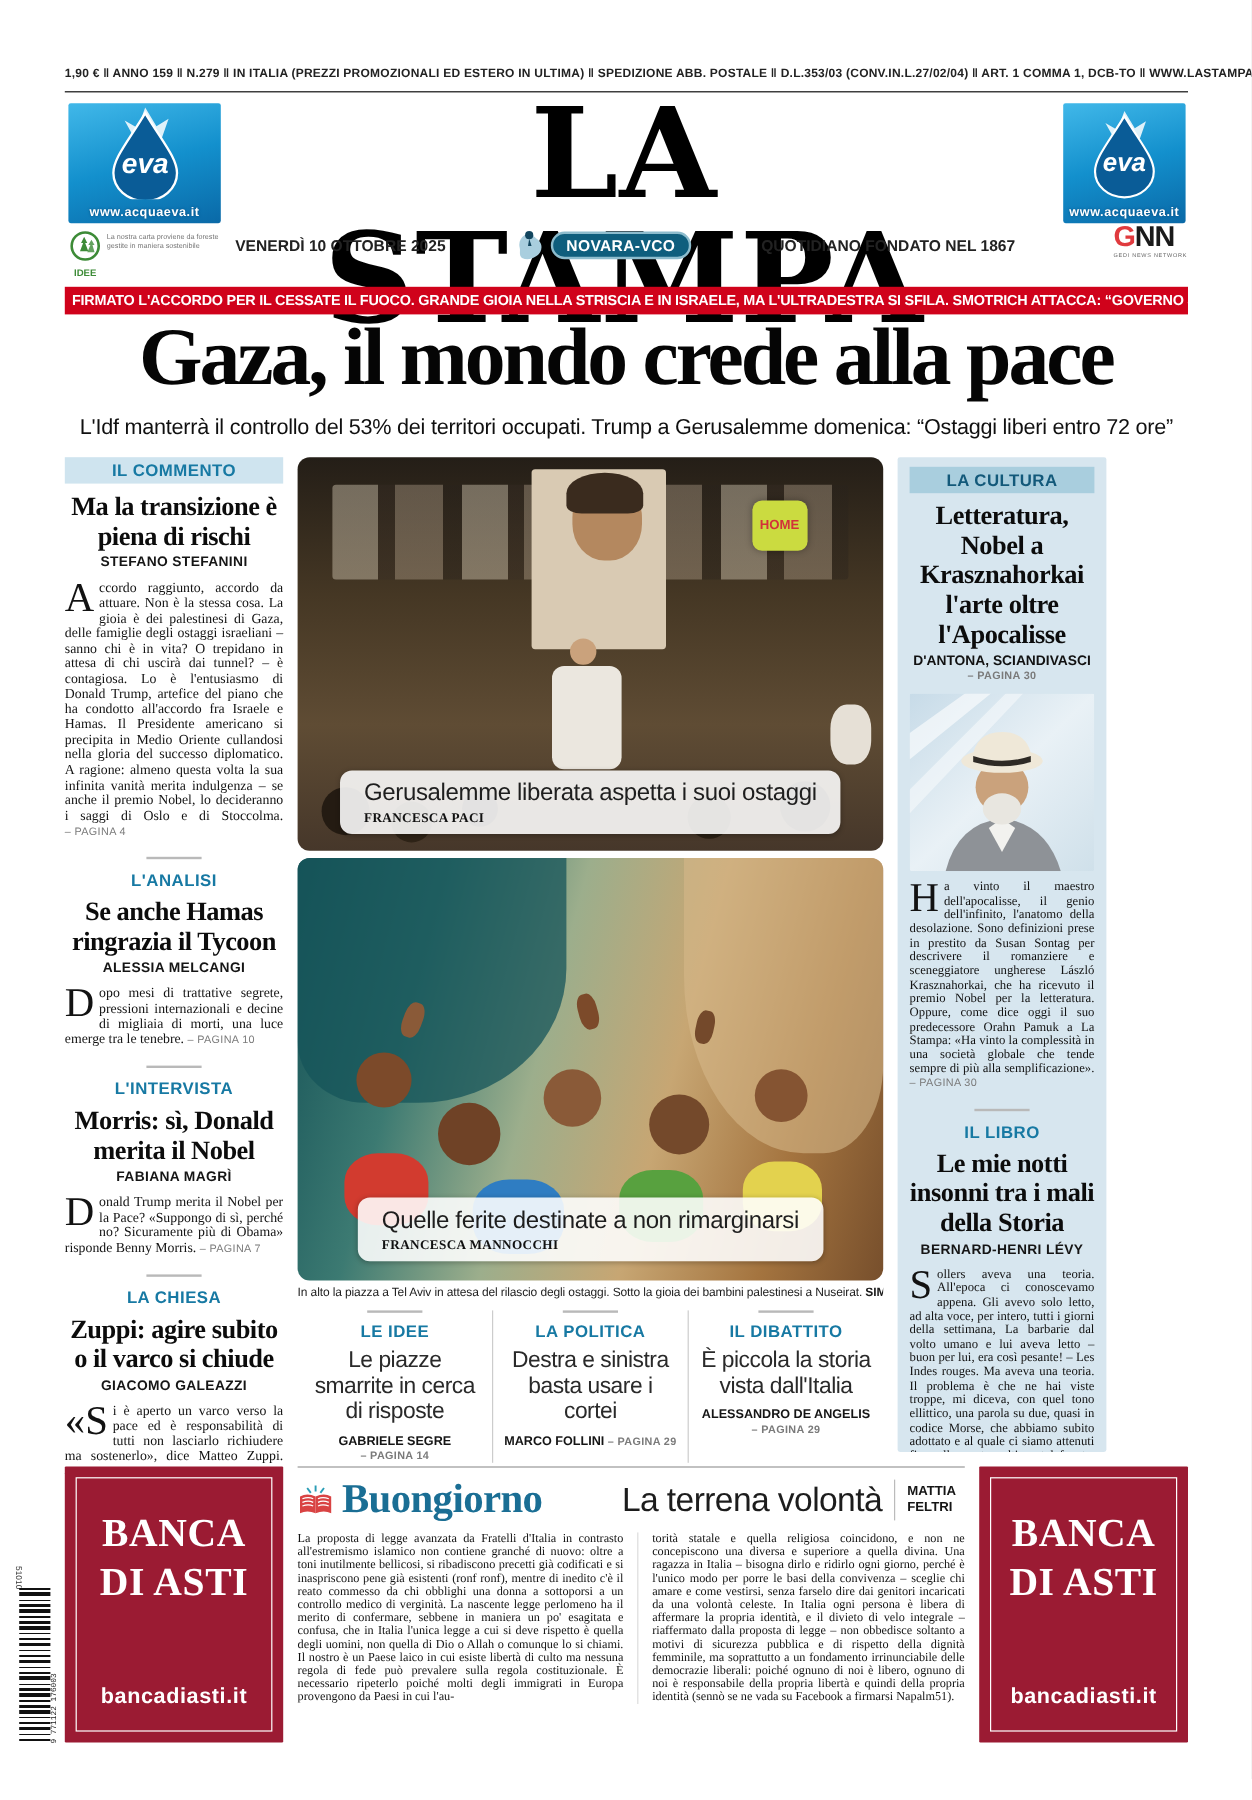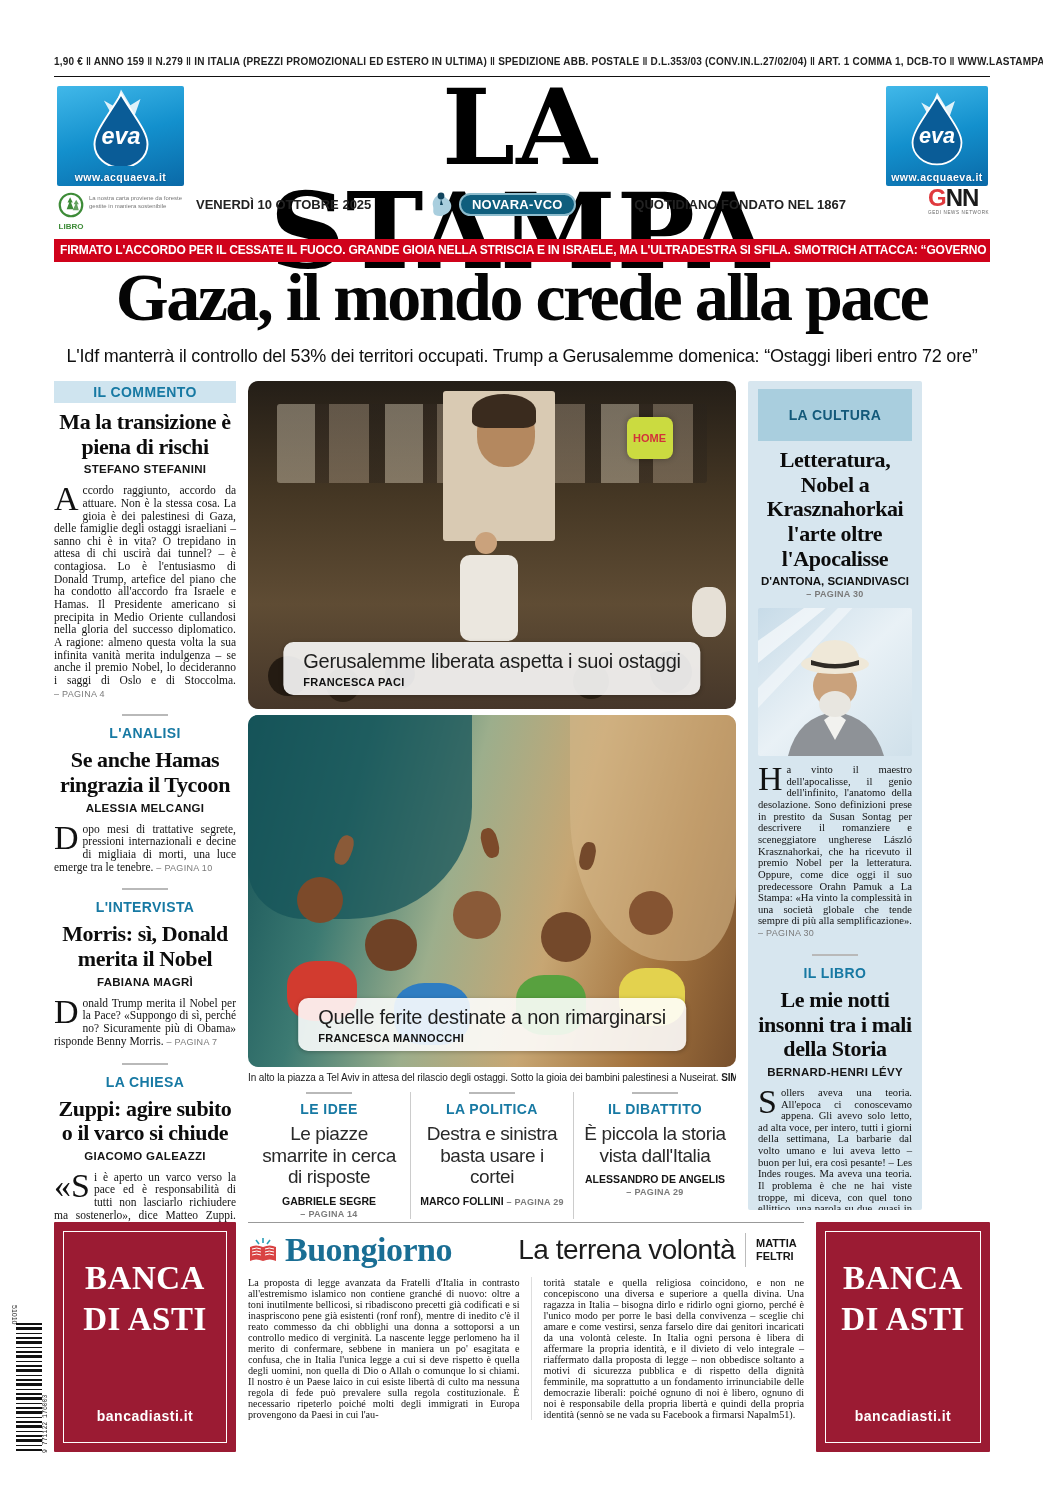--- a/index.html
+++ b/index.html
@@ -51,39 +51,39 @@
   
   .main{top:381px;left:54px;width:936px;display:flex;gap:12px;}
   .col-left{width:182px;flex:none;}
   .col-center{width:488px;flex:none;}
   .col-right{width:174px;flex:none;background:#d7e6ef;padding:8px 10px 10px;box-sizing:border-box;
              border-radius:2px;height:829px;overflow:hidden;}
 
   .sec-rule{width:46px;height:2px;background:#b9b9b9;margin:15px auto 9px;}
   .kicker{color:#1779a3;font-weight:700;font-size:14px;letter-spacing:.4px;text-align:center;}
   .kicker.filled{background:#cfe4ef;padding:3px 0;}
-  .kicker.cultura{background:#a9cede;color:#13597a;padding:18px 0;}
+  .kicker.cultura{background:#a9cede;color:#13597a;padding:3px 0;}
   .sec-title{font-family:"Liberation Serif",serif;font-weight:700;font-size:22px;line-height:1.12;
              letter-spacing:-.4px;text-align:center;color:#0c0c0c;margin:7px 0 4px;}
   .author{text-align:center;font-weight:700;font-size:11.5px;letter-spacing:.3px;margin:3px 0 9px;color:#151515;}
   .body-text{font-family:"Liberation Serif",serif;font-size:11.5px;line-height:1.1;text-align:justify;color:#121212;}
   .body-text::first-letter{float:left;font-size:34px;line-height:26px;padding:2px 4px 0 0;}
   .col-right .body-text{font-size:10.6px;line-height:1.1;}
   .pageref{font-family:"Liberation Sans",sans-serif;font-size:9px;color:#7a7a7a;letter-spacing:.3px;white-space:nowrap;}
   .byline-line{text-align:center;font-weight:700;font-size:11.5px;margin:3px 0 9px;}
 
   
   .photo{position:relative;border-radius:10px;overflow:hidden;}
   .photo1{height:328px;background:linear-gradient(180deg,#241e17 0%,#453724 35%,#5f4c34 68%,#46372a 100%);}
   .photo2{height:352px;margin-top:6px;
           background:linear-gradient(105deg,#155156 0%,#3c7a72 22%,#9cae8c 42%,#c7a673 62%,#a4743f 82%,#774f2c 100%);}
   .ov{position:absolute;left:50%;transform:translateX(-50%);background:rgba(255,255,255,.88);
       border-radius:10px;padding:8px 20px 7px;box-shadow:0 1px 4px rgba(0,0,0,.25);}
   .ov-title{font-size:20px;color:#1e1e1e;letter-spacing:-.3px;white-space:nowrap;}
-  .ov-author{font-weight:700;font-size:11px;color:#111;margin-top:3px;letter-spacing:.3px;}
+  .ov-author{font-weight:700;font-size:11px;color:#111;margin-top:3px;letter-spacing:.3px;font-family:Liberation Serif, serif;}
   .photo-cap{font-size:10px;color:#1c1c1c;margin-top:5px;letter-spacing:-.1px;white-space:nowrap;overflow:hidden;}
   .photo-cap b{font-weight:700;}
   .blob{position:absolute;border-radius:50%;}
   .poster{position:absolute;border-radius:3px;}
   .home-sign{position:absolute;width:46px;height:42px;background:#cbdb40;border-radius:8px;
              display:flex;align-items:center;justify-content:center;font-weight:800;font-size:11px;color:#d3323a;
              box-shadow:0 0 6px rgba(0,0,0,.3);}
 
   
   .mid-row{display:flex;margin-top:9px;}
@@ -97,21 +97,21 @@
   .rphoto{width:100%;height:148px;border-radius:2px;overflow:hidden;margin:6px 0 8px;}
 
   
   .bottom{top:1222px;left:54px;width:936px;display:flex;gap:12px;}
   .banca{width:182px;flex:none;height:230px;background:#9b1b33;position:relative;border-radius:1px;}
   .banca.right{width:174px;}
   .banca-inner{position:absolute;inset:9px;border:1.5px solid #fff;display:flex;flex-direction:column;
                align-items:center;text-align:center;gap:28px;}
   .banca-title{font-family:"Liberation Serif",serif;font-weight:700;font-size:33px;line-height:1.25;
                color:#fff;margin-top:26px;letter-spacing:.5px;}
-  .banca-url{margin-top:auto;margin-bottom:18px;color:#fff;font-weight:700;font-size:14px;letter-spacing:.5px;}
+  .banca-url{margin-top:auto;margin-bottom:18px;color:#fff;font-weight:700;font-size:18px;letter-spacing:.5px;}
   .buongiorno{width:556px;flex:none;border-top:1px solid #999;padding-top:8px;box-sizing:border-box;}
   .bj-head{display:flex;align-items:center;justify-content:space-between;margin-bottom:8px;}
   .bj-title{display:flex;align-items:center;gap:7px;color:#1a6e94;
             font-family:"Liberation Serif",serif;font-weight:700;font-size:34px;letter-spacing:-.5px;}
   .bj-right{display:flex;align-items:center;gap:10px;}
   .bj-coltitle{font-size:28px;color:#1c1c1c;letter-spacing:-.5px;}
   .bj-vline{width:1px;height:34px;background:#bbb;}
   .bj-author{font-weight:700;font-size:11px;line-height:1.15;width:48px;color:#151515;}
   .bj-cols{display:flex;gap:12px;}
   .bj-col{width:272px;font-family:"Liberation Serif",serif;font-size:10.2px;line-height:1.08;
@@ -142,21 +142,21 @@
     </svg>
     <div class="url">www.acquaeva.it</div>
   </div>
   <div class="abs pefc">
     <div>
       <svg width="26" height="26" viewBox="0 0 30 30">
         <circle cx="15" cy="15" r="13" fill="none" stroke="#3d8b37" stroke-width="2.5"></circle>
         <path d="M10 20 L13 12 L11 12 L14 6 L17 12 L15 12 L18 20 Z" fill="#3d8b37"></path>
         <path d="M17 21 L20 14 L18 14 L21 9 L24 14 L22 14 L24 21 Z" fill="#3d8b37" opacity=".8"></path>
       </svg>
-      <div class="pefc-label">LIBRO</div>
+      <div class="pefc-label">IDEE</div>
     </div>
     <div class="pefc-text">La nostra carta proviene da foreste gestite in maniera sostenibile</div>
   </div>
 
   <div class="abs masthead">LA STAMPA</div>
   <div class="abs mastmeta">
     <span class="mast-date">VENERDÌ 10 OTTOBRE 2025</span>
     <span class="edition">
       <svg width="24" height="28" viewBox="0 0 24 28">
         <path d="M7 6 C4 8 2 12 3 16 C4 20 2 22 5 25 C9 27 13 26 16 24 C20 22 22 18 21 14 C20 10 17 9 15 7 C12 5 9 4 7 6 Z" fill="#a9cede"></path>

